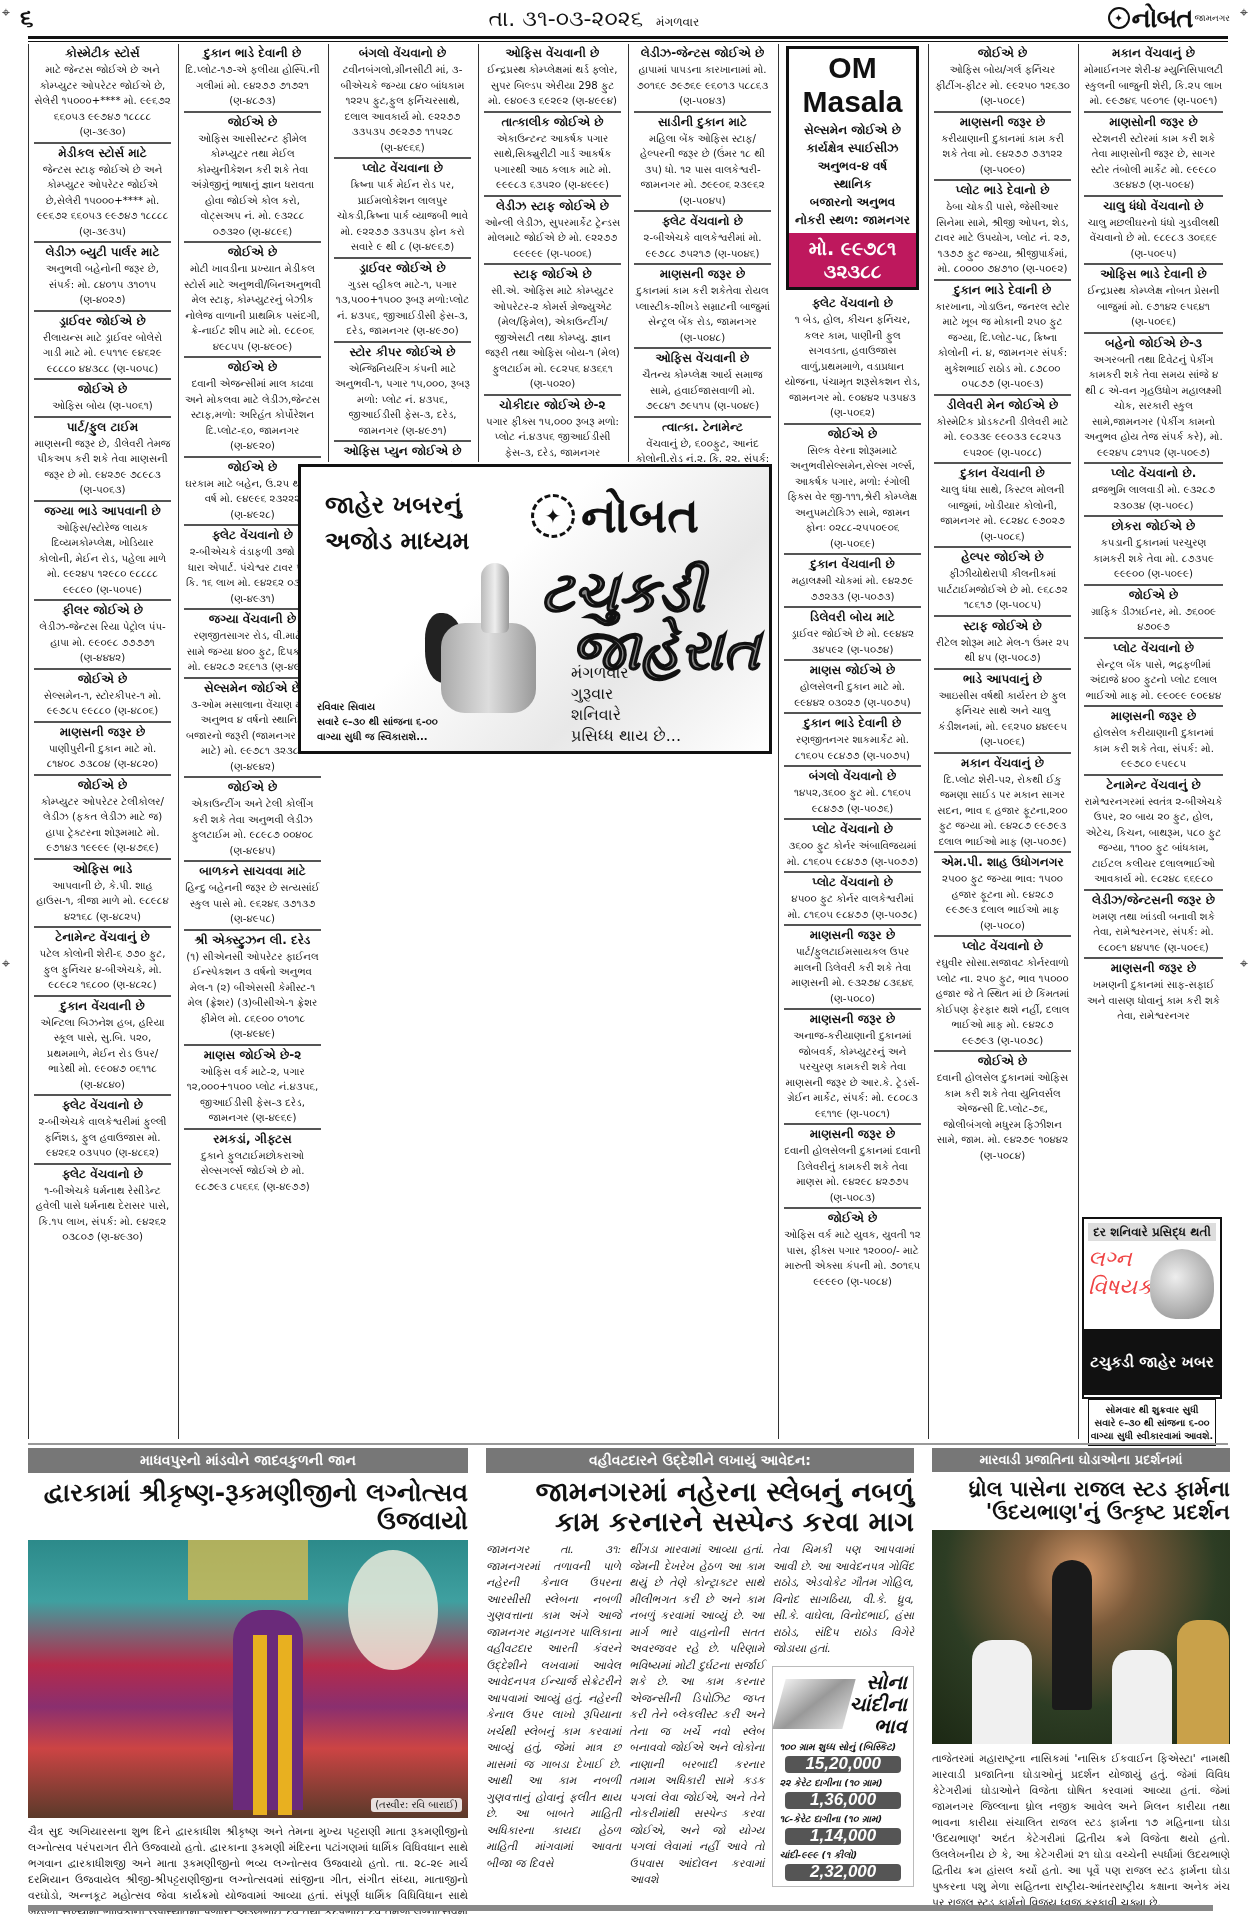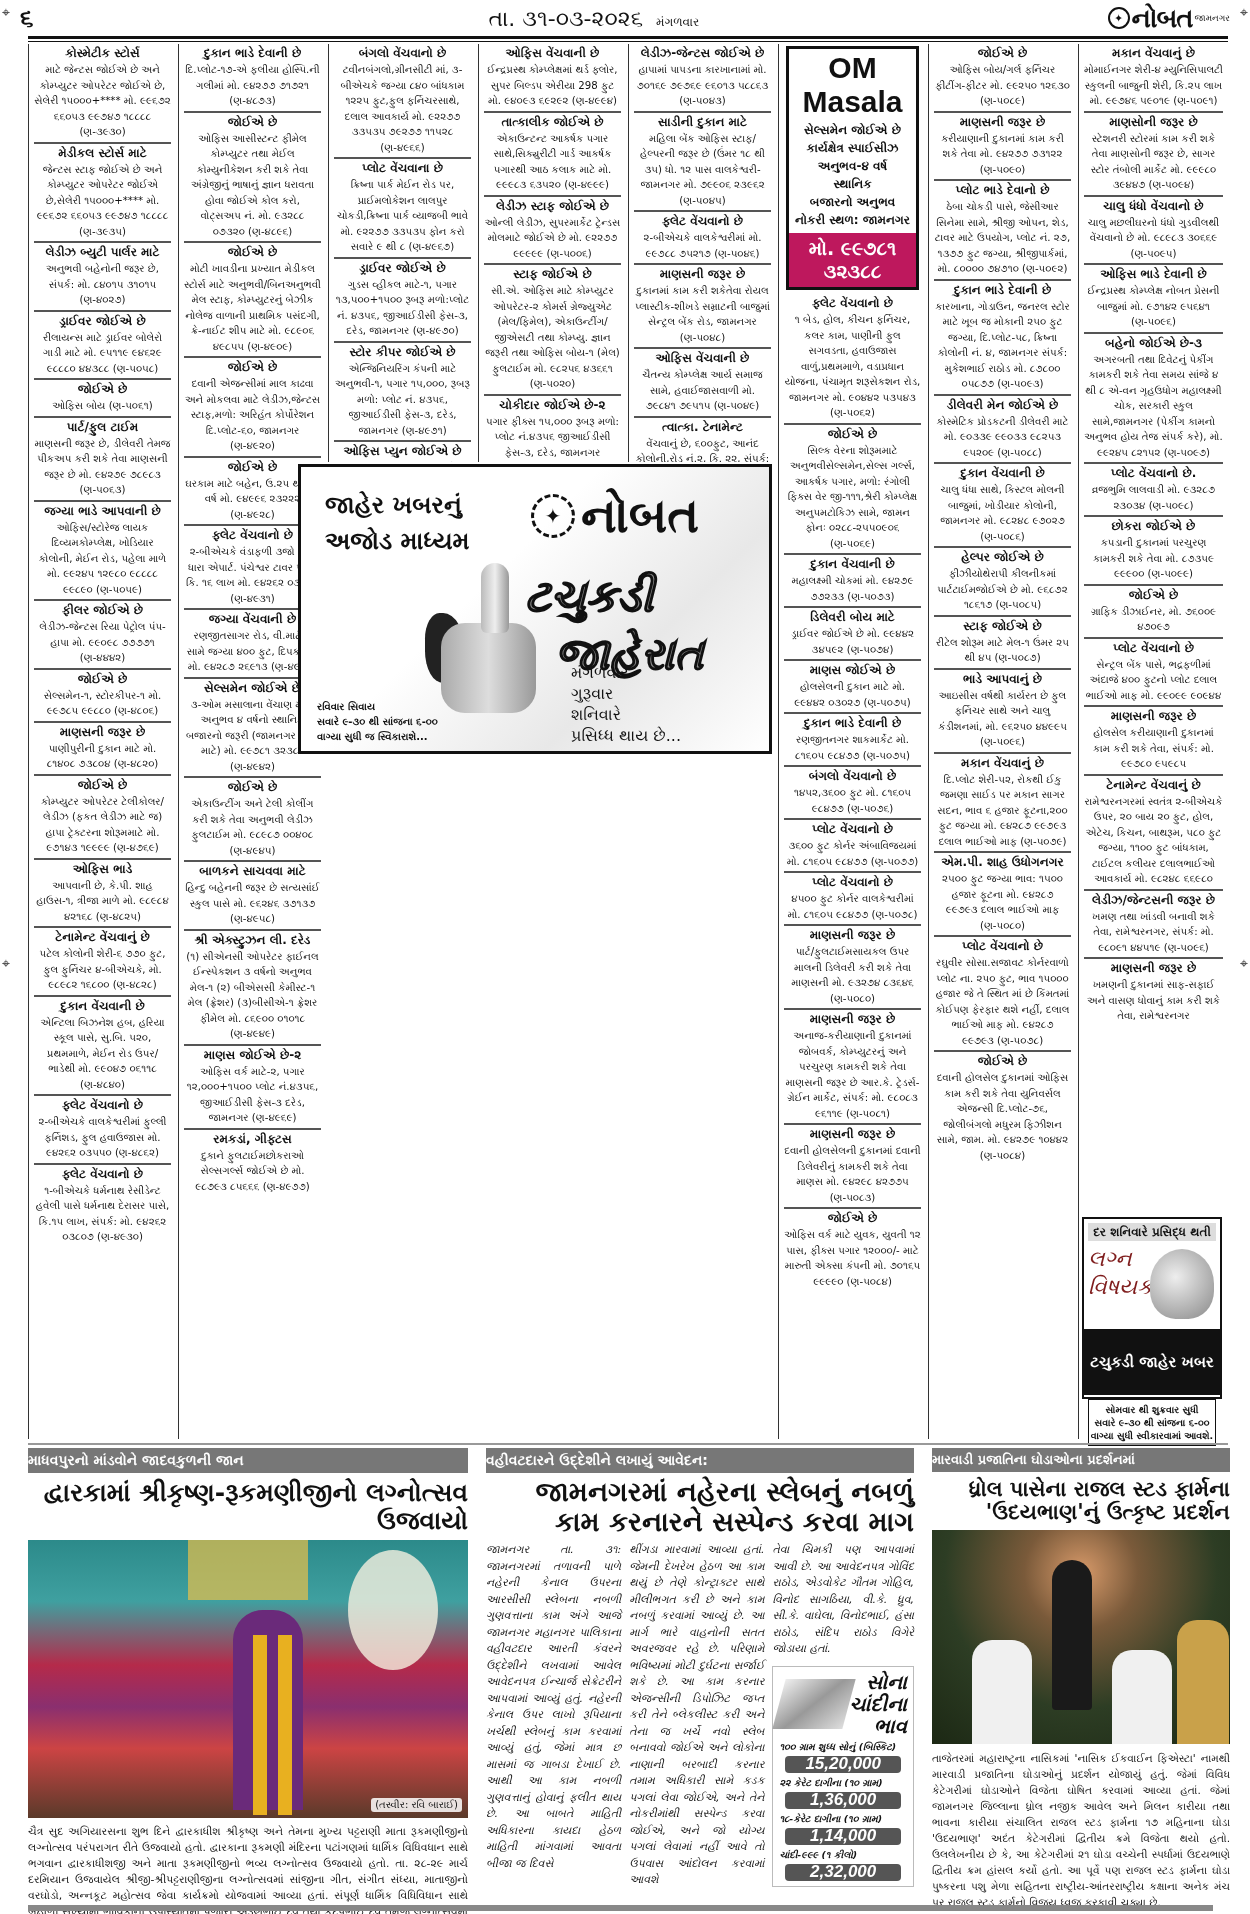--- a/index.html
+++ b/index.html
@@ -24,39 +24,39 @@
 
   .om-box { border: 3px solid #111; margin: 2px 2px 4px; text-align: center; }
   .om-box .title { font-family: "Liberation Sans", sans-serif; font-weight: bold; font-size: 30px; padding: 2px 0; }
   .om-box .line { font-size: 12px; font-weight: bold; line-height: 18px; }
   .om-box .phone { background: #be185d; color: #fff; font-size: 19px; font-weight: bold; padding: 4px 0; margin-top: 4px; }
 
   .promo { position: absolute; left: 298px; top: 464px; width: 474px; height: 290px; border: 3px solid #111; background: linear-gradient(135deg,#fff 40%, #e8e8e8 70%, #fff); }
   .promo .tag1 { position: absolute; left: 24px; top: 20px; font-size: 24px; font-weight: bold; line-height: 36px; }
   .promo .logo { position: absolute; left: 230px; top: 20px; font-size: 48px; font-weight: 900; display: flex; align-items: center; gap: 6px; }
   .promo .logo .wheel { width: 44px; height: 44px; border: 3px dashed #111; border-radius: 50%; display: flex; align-items: center; justify-content: center; font-size: 20px; }
-  .promo .big { position: absolute; left: 224px; top: 100px; font-size: 44px; font-weight: bold; font-style: italic; color: #888; -webkit-text-stroke: 1.5px #111; line-height: 58px; }
+  .promo .big { position: absolute; left: 240px; top: 100px; font-size: 56px; font-weight: bold; font-style: italic; color: #888; -webkit-text-stroke: 1.5px #111; line-height: 58px; font-family: Liberation Mono, monospace; }
   .promo .days { position: absolute; left: 270px; top: 195px; font-size: 16px; line-height: 21px; }
   .promo .hand { position: absolute; left: 110px; top: 96px; width: 140px; height: 160px; }
   .promo .hand .thumb { position: absolute; left: 70px; top: 0; width: 28px; height: 70px; background: linear-gradient(90deg,#bbb,#eee,#999); border-radius: 14px 14px 6px 6px; }
   .promo .hand .fist { position: absolute; left: 30px; top: 60px; width: 95px; height: 90px; background: linear-gradient(90deg,#aaa,#ddd,#999); border-radius: 24px; }
   .promo .hand .hole { position: absolute; left: 14px; top: 50px; width: 40px; height: 70px; background: #222; border-radius: 40% 60% 50% 50%; }
   .promo .note { position: absolute; left: 16px; top: 232px; font-size: 10px; font-weight: bold; line-height: 15px; }
 
   .lagna { position: absolute; left: 1082px; top: 1217px; width: 140px; height: 182px; border: 2px solid #111; background: #fff; }
   .lagna .top { font-size: 12px; font-weight: bold; text-align: center; background: #ddd; margin: 4px; padding: 2px 0; }
   .lagna .mid { position: relative; height: 80px; margin: 0 4px; }
-  .lagna .mid .word { font-size: 22px; font-style: italic; line-height: 28px; color: #7f1d1d; }
+  .lagna .mid .word { font-size: 22px; font-style: italic; line-height: 28px; color: #ef4444; }
   .lagna .mid .faces { position: absolute; right: 2px; top: 4px; width: 64px; height: 70px; border-radius: 50% 50% 40% 40%; background: radial-gradient(circle at 40% 40%, #eee, #888); }
   .lagna .bar { background: #111; color: #fff; font-size: 15px; font-weight: bold; text-align: center; padding: 24px 0; margin-top: 4px; }
   .lagna .foot { border: 1px solid #111; margin: 4px; font-size: 9.5px; font-weight: bold; line-height: 13px; text-align: center; padding: 3px 0; }
 
   .news-rule { position: absolute; left: 28px; top: 1443px; width: 1200px; height: 2px; background: #999; }
   .story { position: absolute; top: 1448px; }
-  .kicker { background: #777; color: #fff; font-size: 14px; font-weight: bold; text-align: left; padding: 4px 0; }
+  .kicker { background: #777; color: #fff; font-size: 14px; font-weight: bold; text-align: center; padding: 4px 0; }
   .headline { font-weight: bold; text-align: right; line-height: 1.1; margin: 6px 0; }
   .photo { position: relative; overflow: hidden; }
   .credit { position: absolute; right: 6px; bottom: 6px; background: rgba(255,255,255,.85); font-size: 10px; padding: 1px 4px; border-radius: 3px; }
   .body-text { font-size: 10.8px; line-height: 16px; text-align: justify; }
   .cols3 { display: flex; gap: 8px; }
   .cols3 > div { flex: 1; font-size: 11px; line-height: 16.5px; font-style: italic; text-align: justify; }
 
   .gold { border: 1px solid #bbb; margin-top: 8px; padding: 4px 6px; }
   .gold .gtitle { display: flex; align-items: center; justify-content: space-between; }
   .gold .bars { width: 70px; height: 50px; background: linear-gradient(135deg,#eee,#999,#ddd); transform: skewX(-15deg); }

